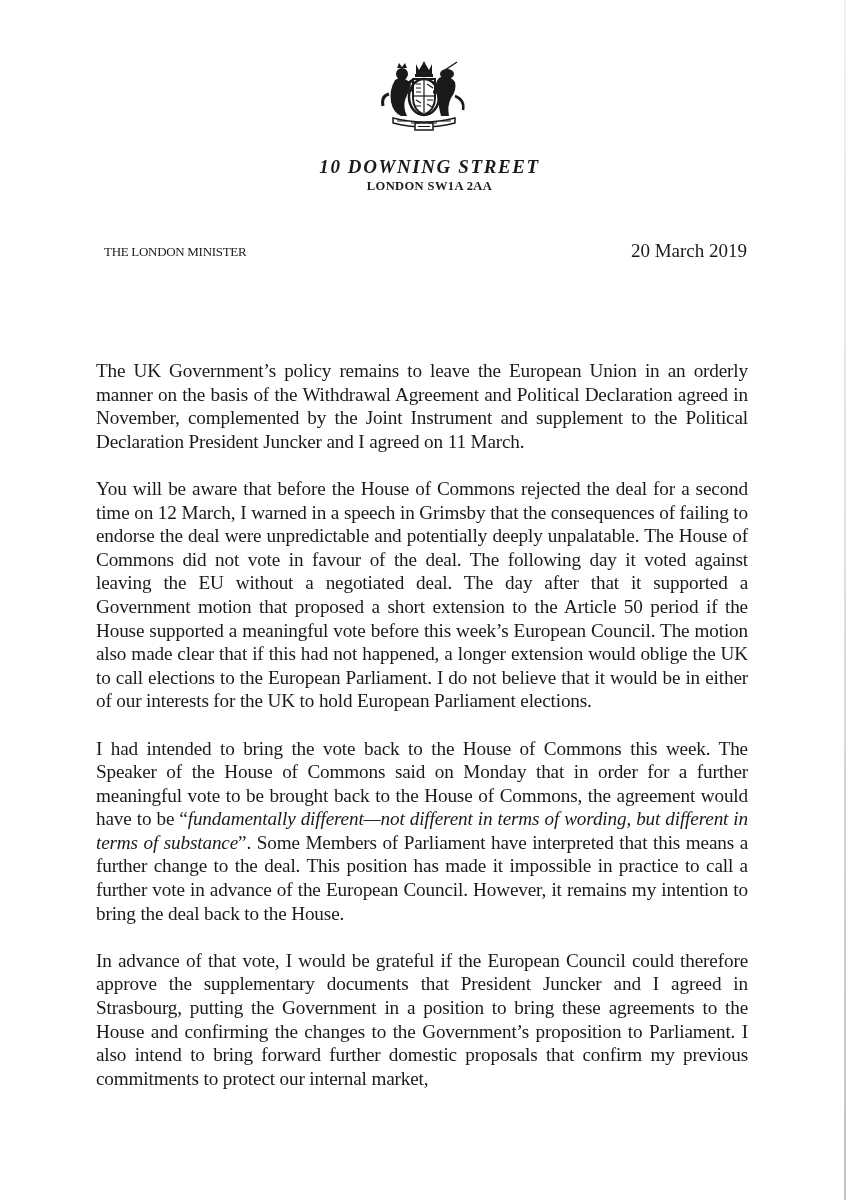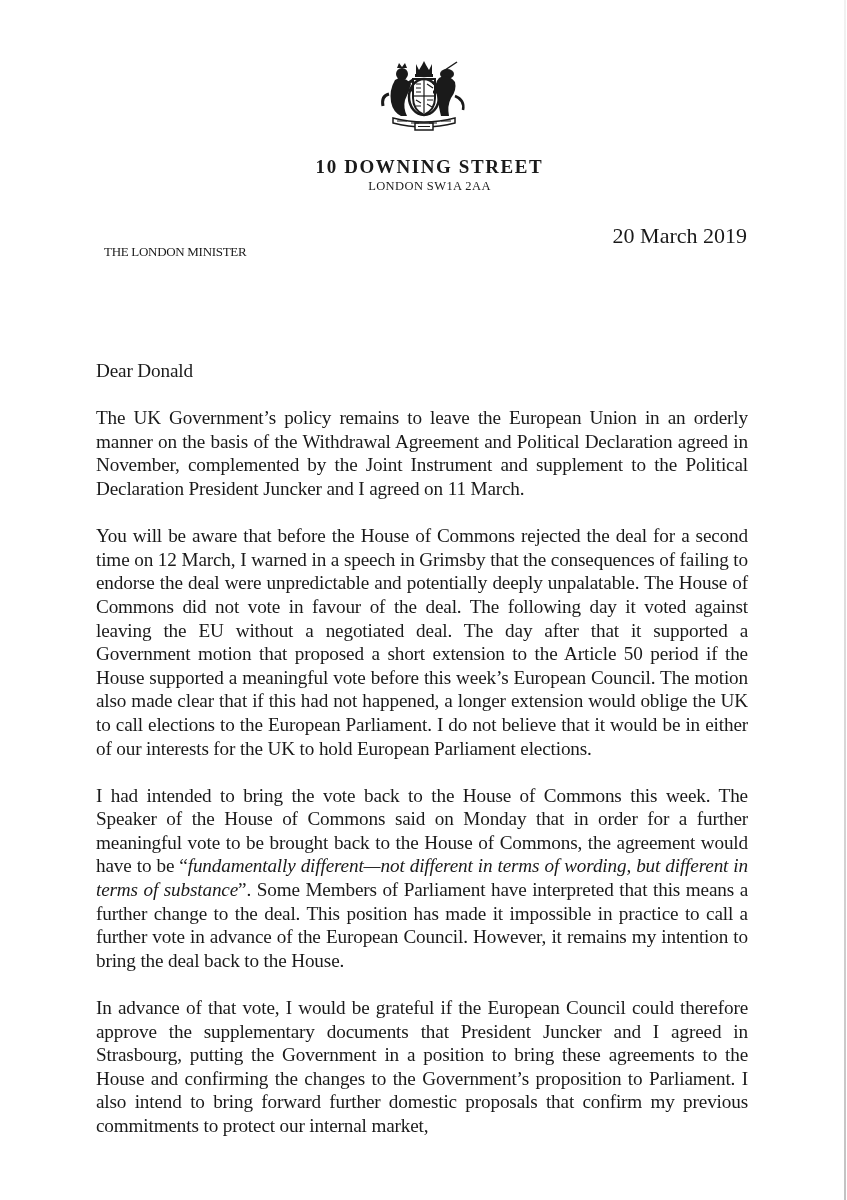--- a/index.html
+++ b/index.html
@@ -37,40 +37,41 @@
       width: 847px;
       text-align: center;
       top: 156px;
     }
     .address-line1 {
       font-size: 19px;
       font-weight: bold;
       letter-spacing: 1.6px;
       line-height: 22px;
       margin-left: 12px;
+      font-style: italic;
     }
     .address-line2 {
       font-size: 12.5px;
-      font-weight: normal;
+      font-weight: bold;
       letter-spacing: 0.4px;
       line-height: 16px;
       margin-left: 12px;
     }
     .sender {
       position: absolute;
       left: 104px;
       top: 244px;
       font-size: 13px;
       letter-spacing: -0.3px;
     }
     .date {
       position: absolute;
       right: 100px;
-      top: 223px;
-      font-size: 22px;
+      top: 240px;
+      font-size: 19px;
     }
     .body-text {
       position: absolute;
       left: 96px;
       top: 359px;
       width: 652px;
       font-size: 19.2px;
       line-height: 23.6px;
       letter-spacing: -0.15px;
     }
@@ -119,18 +120,17 @@
 
 <div class="letterhead">
   <div class="address-line1">10 DOWNING STREET</div>
   <div class="address-line2">LONDON SW1A 2AA</div>
 </div>
 
 <div class="sender">THE LONDON MINISTER</div>
 <div class="date">20 March 2019</div>
 
 <div class="body-text">
-  <p class="salutation">Dear Donald</p>
   <p class="para">The UK Government’s policy remains to leave the European Union in an orderly manner on the basis of the Withdrawal Agreement and Political Declaration agreed in November, complemented by the Joint Instrument and supplement to the Political Declaration President Juncker and I agreed on 11 March.</p>
   <p class="para">You will be aware that before the House of Commons rejected the deal for a second time on 12 March, I warned in a speech in Grimsby that the consequences of failing to endorse the deal were unpredictable and potentially deeply unpalatable.  The House of Commons did not vote in favour of the deal.  The following day it voted against leaving the EU without a negotiated deal.  The day after that it supported a Government motion that proposed a short extension to the Article 50 period if the House supported a meaningful vote before this week’s European Council.  The motion also made clear that if this had not happened, a longer extension would oblige the UK to call elections to the European Parliament.  I do not believe that it would be in either of our interests for the UK to hold European Parliament elections.</p>
   <p class="para"><span>I had intended to bring the vote back to the House of Commons this week. The Speaker of the House of Commons said on Monday that in order for a further meaningful vote to be brought back to the House of Commons, the agreement would have to be “</span><em>fundamentally different—not different in terms of wording, but different in terms of substance</em><span>”. Some Members of Parliament have interpreted that this means a further change to the deal. This position has made it impossible in practice to call a further vote in advance of the European Council.  However, it remains my intention to bring the deal back to the House.</span></p>
   <p class="para">In advance of that vote, I would be grateful if the European Council could therefore approve the supplementary documents that President Juncker and I agreed in Strasbourg, putting the Government in a position to bring these agreements to the House and confirming the changes to the Government’s proposition to Parliament.  I also intend to bring forward further domestic proposals that confirm my previous commitments to protect our internal market,</p>
 </div>
 
 </body></html>

